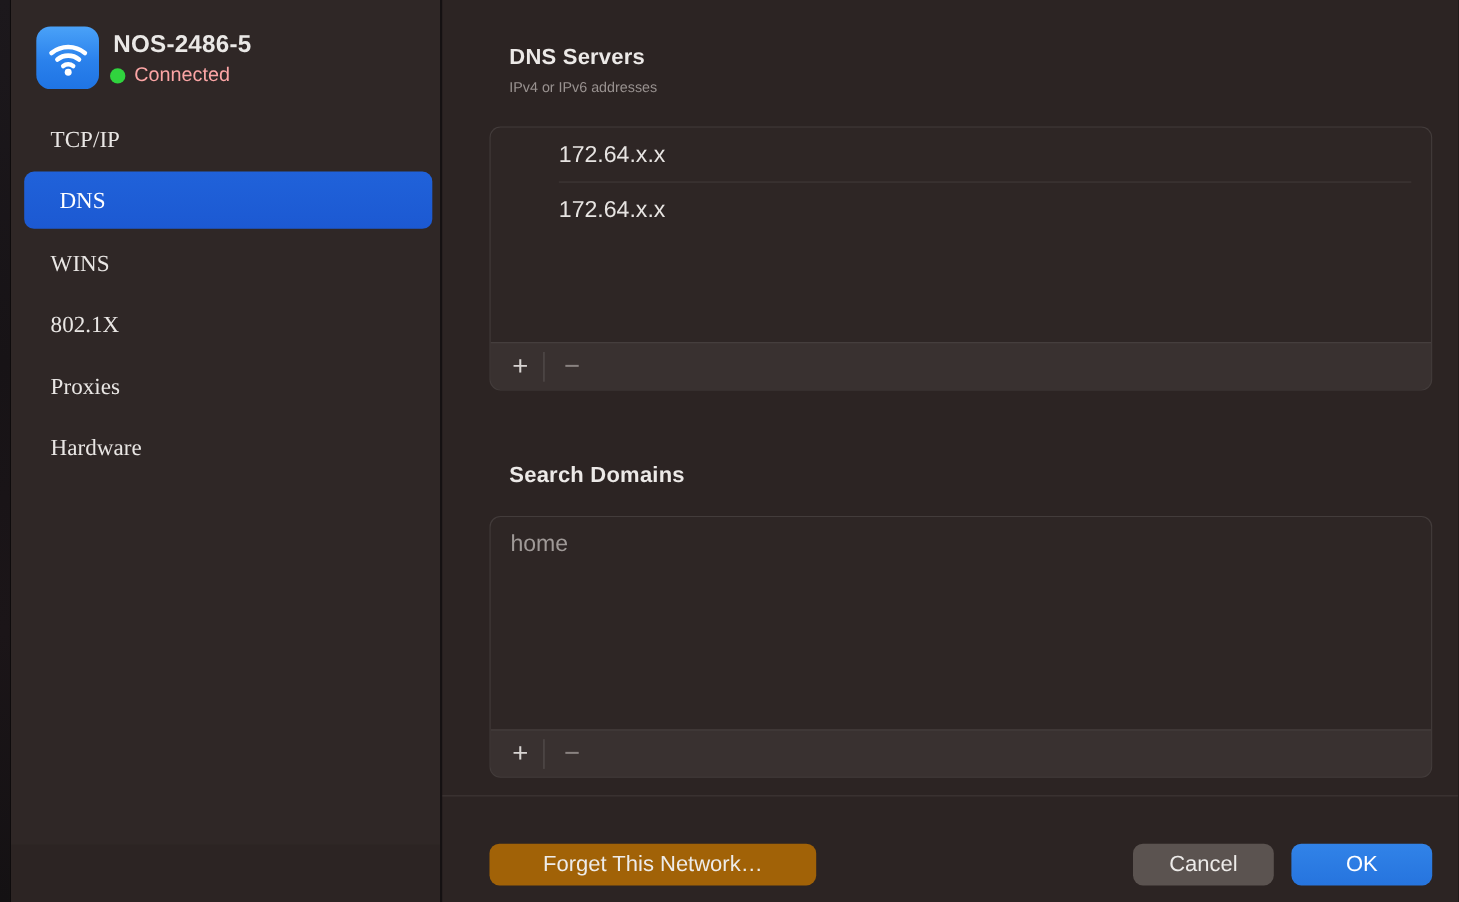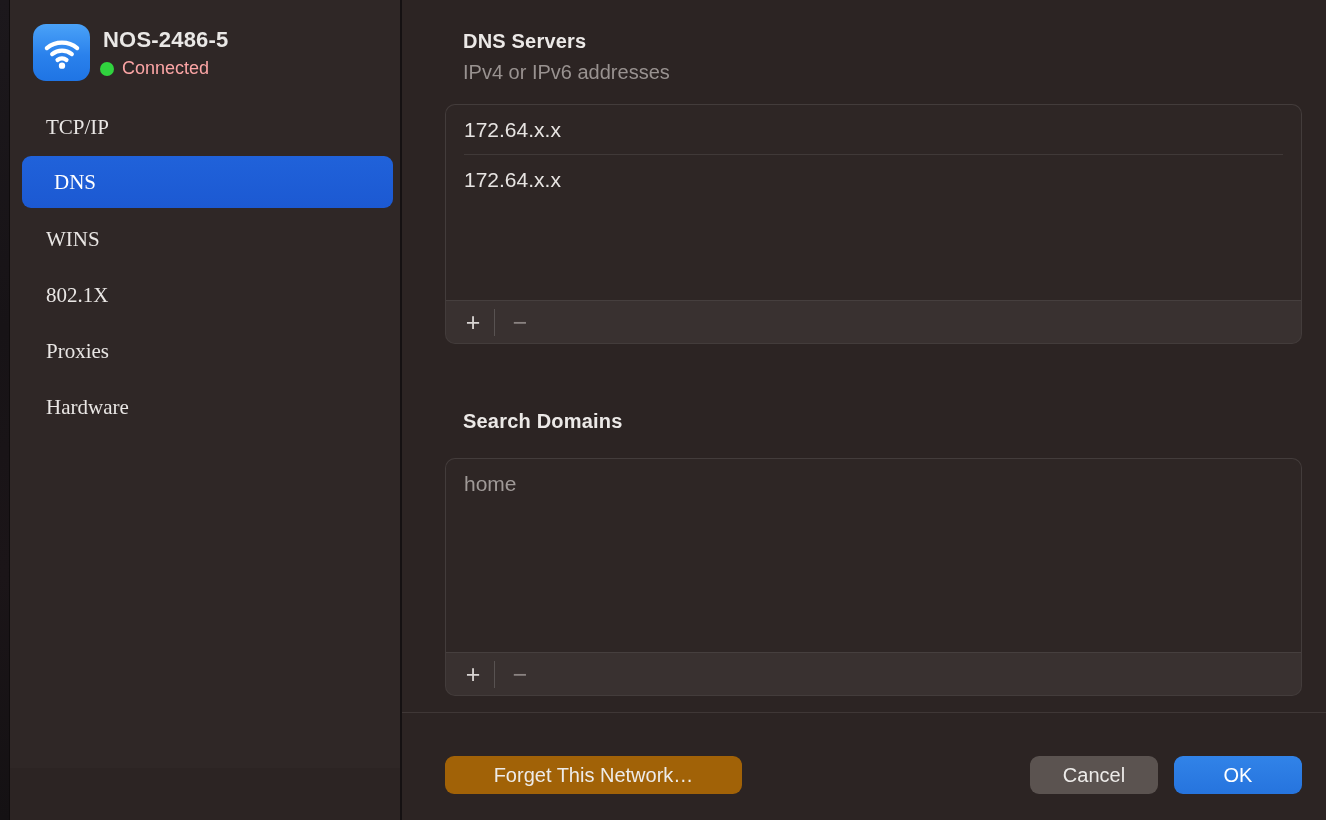--- a/index.html
+++ b/index.html
@@ -57,28 +57,28 @@
     font-size: 21px; color: #e9e6e4;
     border-radius: 9px;
     cursor: default;
     font-family: Liberation Serif, serif;
   }
   .nav-item.selected {
     background: linear-gradient(180deg, #2062da 0%, #1c59d2 100%);
     color: #ffffff;
   }
   
-  .main { position: absolute; left: 402px; top: 0; width: 924px; height: 680px; text-decoration: underline; }
+  .main { position: absolute; left: 402px; top: 11px; width: 924px; height: 680px; text-decoration: underline; }
   .section-title {
     position: absolute; left: 61px;
     font-size: 20px; font-weight: 700; color: #ece9e7; letter-spacing: 0.2px;
   }
   .section-subtitle {
     position: absolute; left: 61px;
-    font-size: 20px; color: #999290;
+    font-size: 13px; color: #999290;
   }
   .list-box {
     position: absolute; left: 43px; width: 857px;
     border: 1px solid rgba(255,255,255,0.10);
     border-radius: 10px;
     background: rgba(255,255,255,0.012);
     overflow: hidden;
   }
   .list-row {
     height: 49px;
@@ -166,21 +166,21 @@
     </nav>
   </div>
 
   <div class="sidebar-divider"></div>
 
   <div class="main">
 
     <div class="section-title" style="top:30px;">DNS Servers</div>
     <div class="section-subtitle" style="top:61px;">IPv4 or IPv6 addresses</div>
 
-    <div class="list-box" style="top:104px; height:240px;">
+    <div class="list-box" style="top:104px; height:240px;padding-left:44px;">
       <div class="list-row">172.64.x.x</div>
       <div class="row-divider"></div>
       <div class="list-row">172.64.x.x</div>
       <div class="box-footer">
         <button class="pm-btn plus">+</button>
         <span class="pm-sep"></span>
         <button class="pm-btn minus">−</button>
       </div>
     </div>
 

